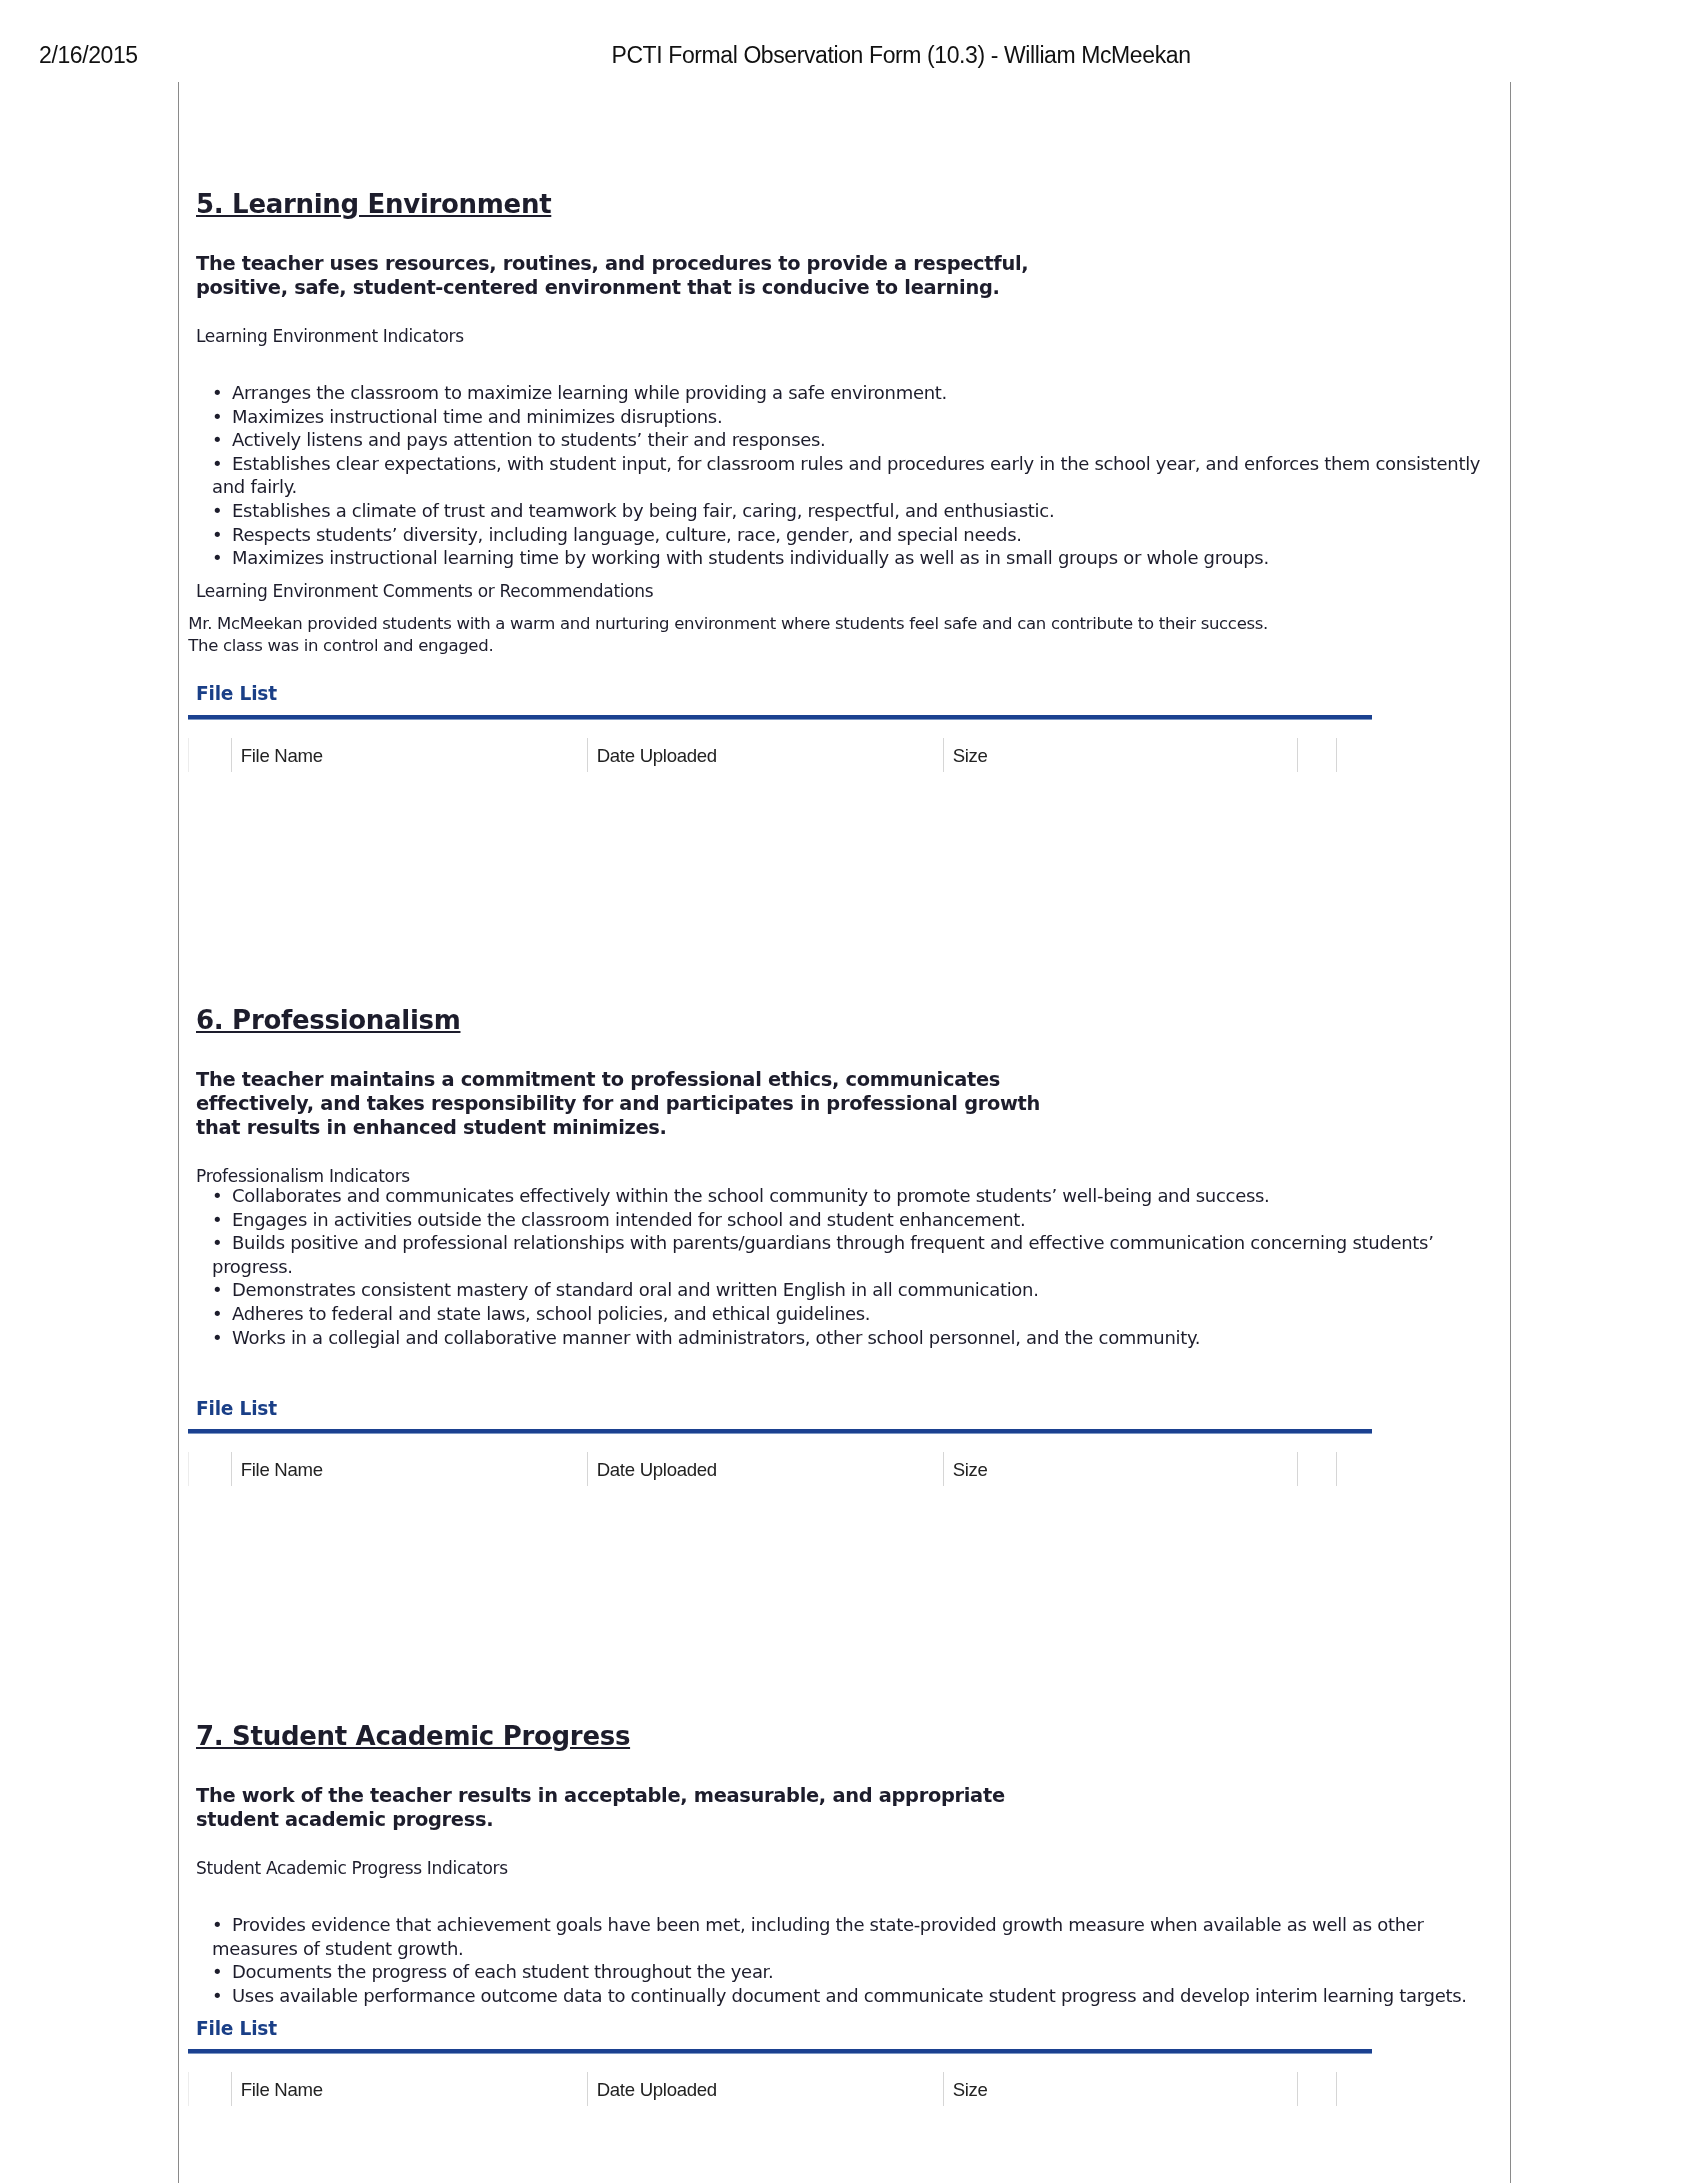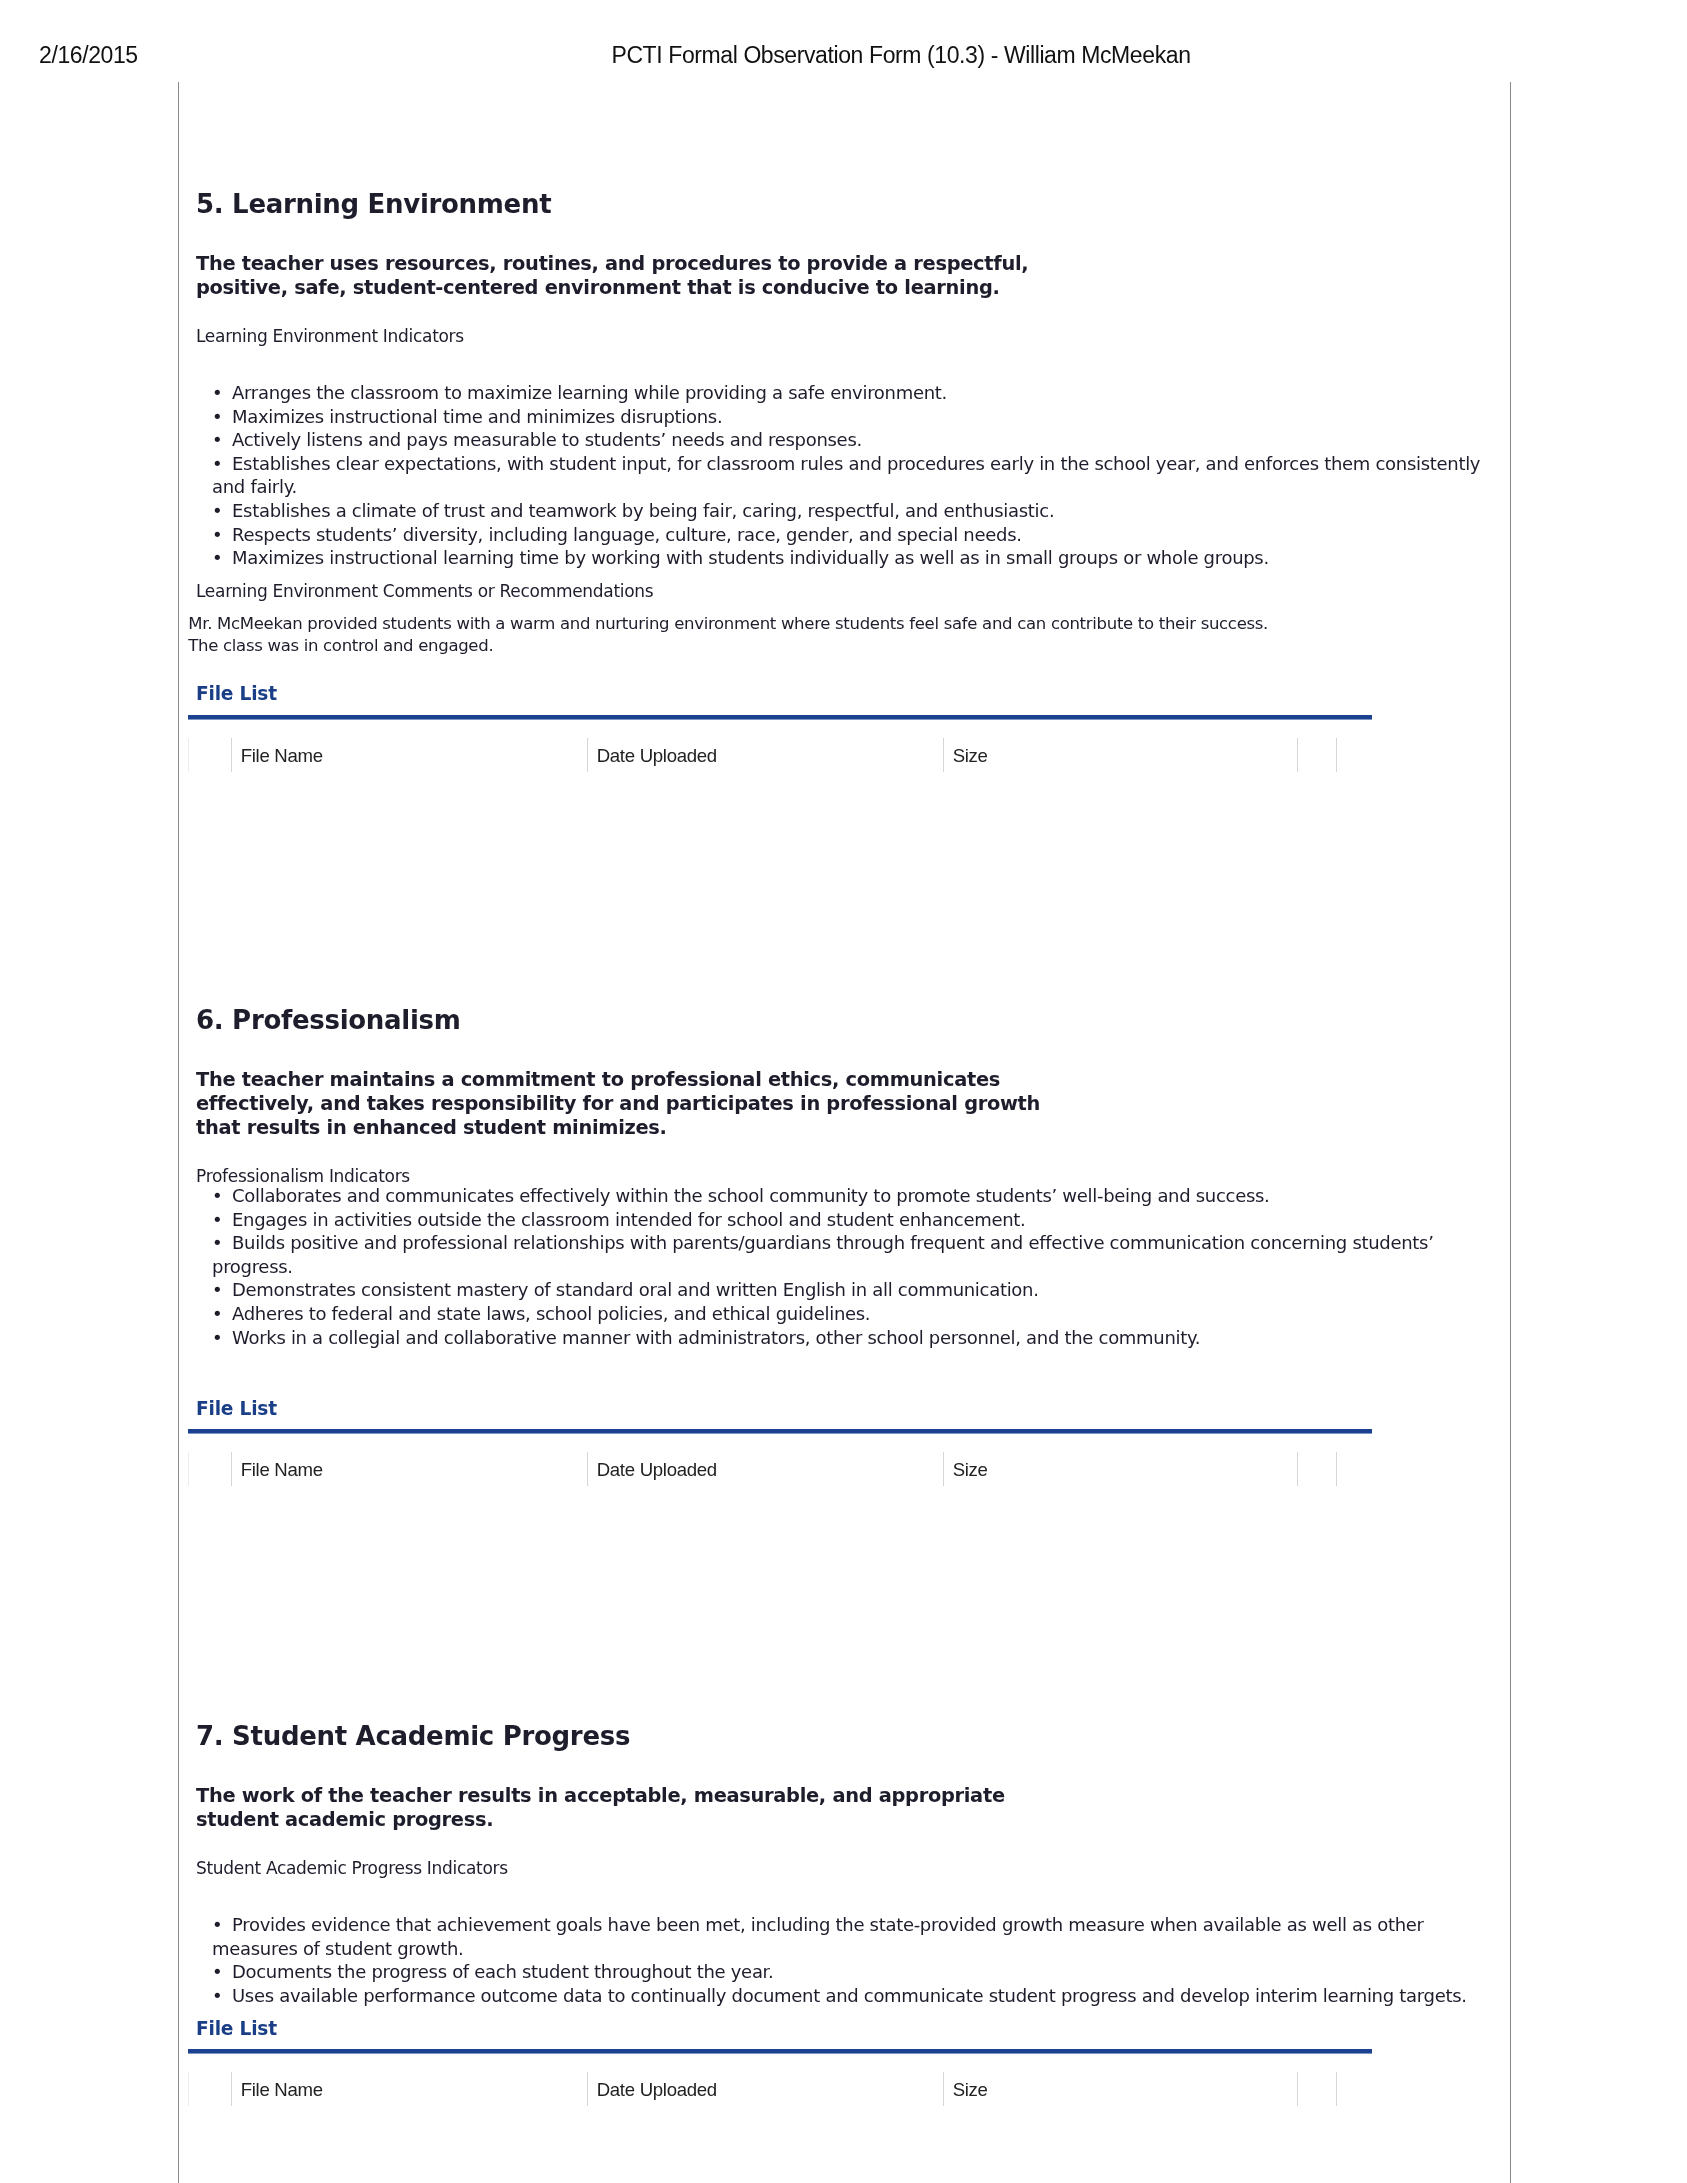--- a/index.html
+++ b/index.html
@@ -60,20 +60,21 @@
       width: 1331px;
     }
     .section-title {
       position: absolute;
       left: 17px;
       font-size: 26px;
       font-weight: bold;
       color: #1d1d2c;
       letter-spacing: -0.3px;
       white-space: nowrap;
+      text-decoration: underline;
     }
     .standard {
       position: absolute;
       left: 17px;
       font-size: 19.4px;
       font-weight: bold;
       line-height: 24px;
       color: #1d1d2c;
       letter-spacing: -0.3px;
     }
@@ -177,21 +178,21 @@
     <div class="section" style="top:0;">
       <div class="section-title" style="top:107px;">5. Learning Environment</div>
       <div class="standard" style="top:170px;">
         <span>The teacher uses resources, routines, and procedures to provide a respectful,</span>
         <span>positive, safe, student-centered environment that is conducive to learning.</span>
       </div>
       <div class="subhead" style="top:244px;">Learning Environment Indicators</div>
       <ul class="indicators" style="top:283px;">
         <li><span class="bullet">•</span><span>Arranges the classroom to maximize learning while providing a safe environment.</span></li>
         <li><span class="bullet">•</span><span>Maximizes instructional time and minimizes disruptions.</span></li>
-        <li><span class="bullet">•</span><span>Actively listens and pays measurable to students’ needs and responses.</span></li>
+        <li><span class="bullet">•</span><span>Actively listens and pays attention to students’ their and responses.</span></li>
         <li><span class="bullet">•</span><span>Establishes clear expectations, with student input, for classroom rules and procedures early in the school year, and enforces them consistently and fairly.</span></li>
         <li><span class="bullet">•</span><span>Establishes a climate of trust and teamwork by being fair, caring, respectful, and enthusiastic.</span></li>
         <li><span class="bullet">•</span><span>Respects students’ diversity, including language, culture, race, gender, and special needs.</span></li>
         <li><span class="bullet">•</span><span>Maximizes instructional learning time by working with students individually as well as in small groups or whole groups.</span></li>
       </ul>
       <div class="subhead" style="top:499px;">Learning Environment Comments or Recommendations</div>
       <div class="comment" style="top:531px;">
         <span>Mr. McMeekan provided students with a warm and nurturing environment where students feel safe and can contribute to their success.</span>
         <span>The class was in control and engaged.</span>
       </div>

